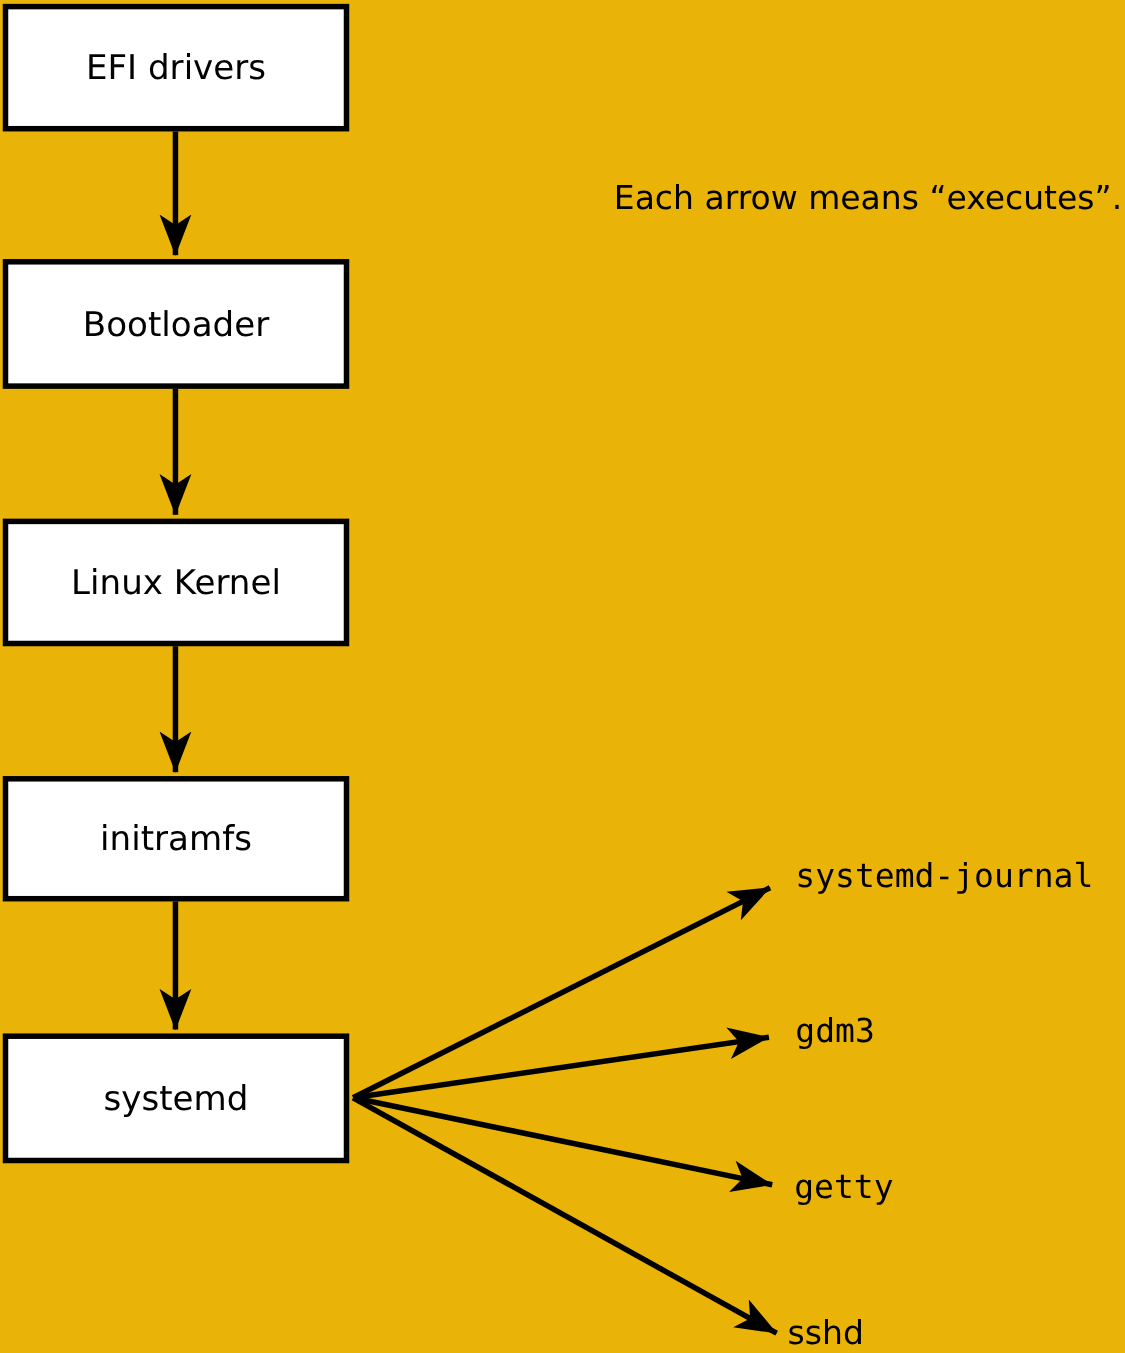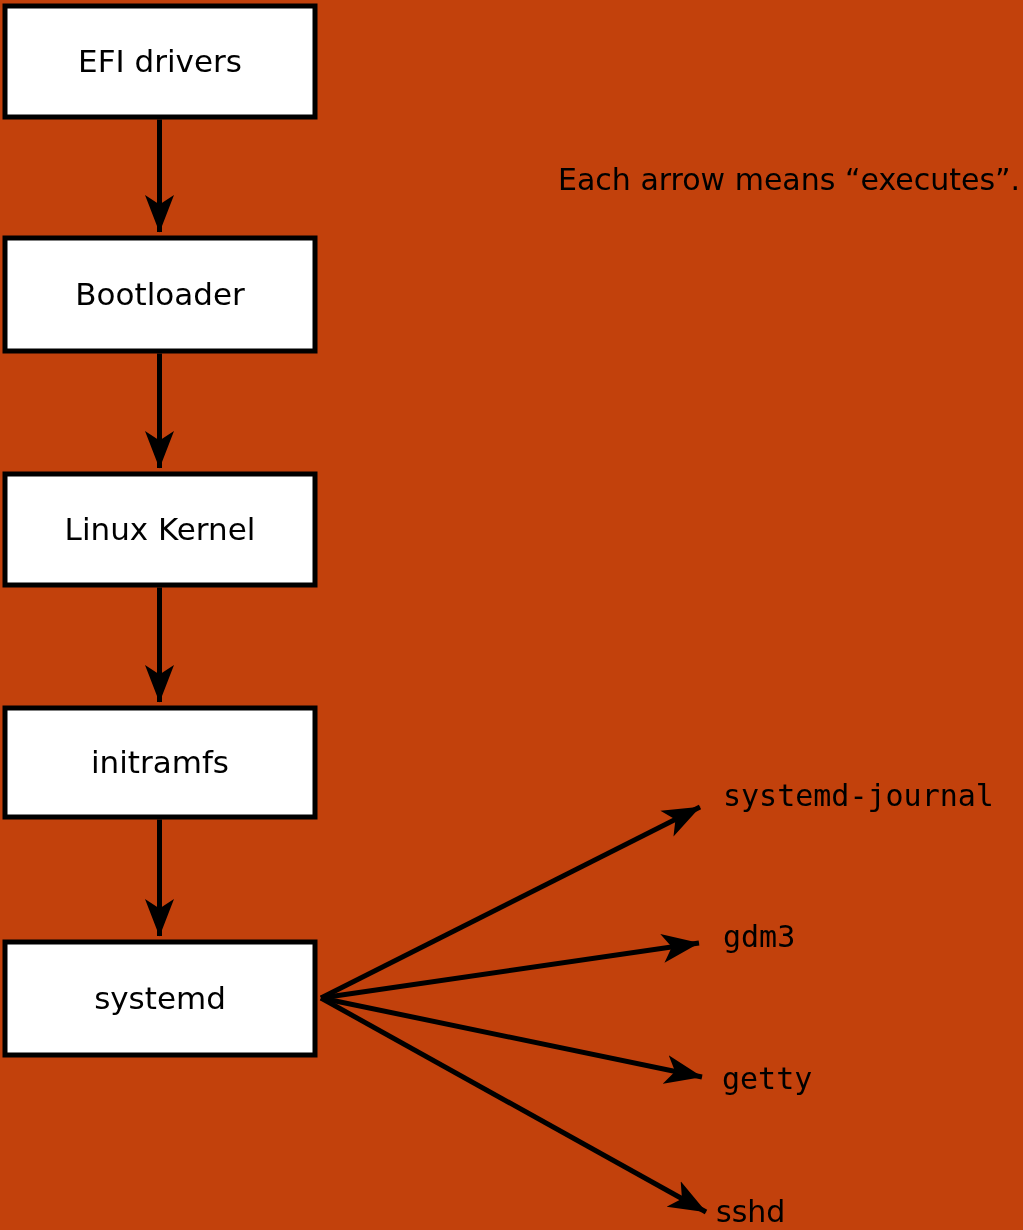--- a/index.html
+++ b/index.html
@@ -4,21 +4,21 @@
 <style>
   html, body {
     margin: 0;
     padding: 0;
     background: #ffffff;
   }
   .stage {
     position: relative;
     width: 1023px;
     height: 1230px;
-    background: #c2410c;
+    background: #eab308;
     overflow: hidden;
   }
   svg { display: block; }
   .node-rect {
     fill: #ffffff;
     stroke: #000000;
     stroke-width: 5;
   }
   .edge {
     fill: none;

